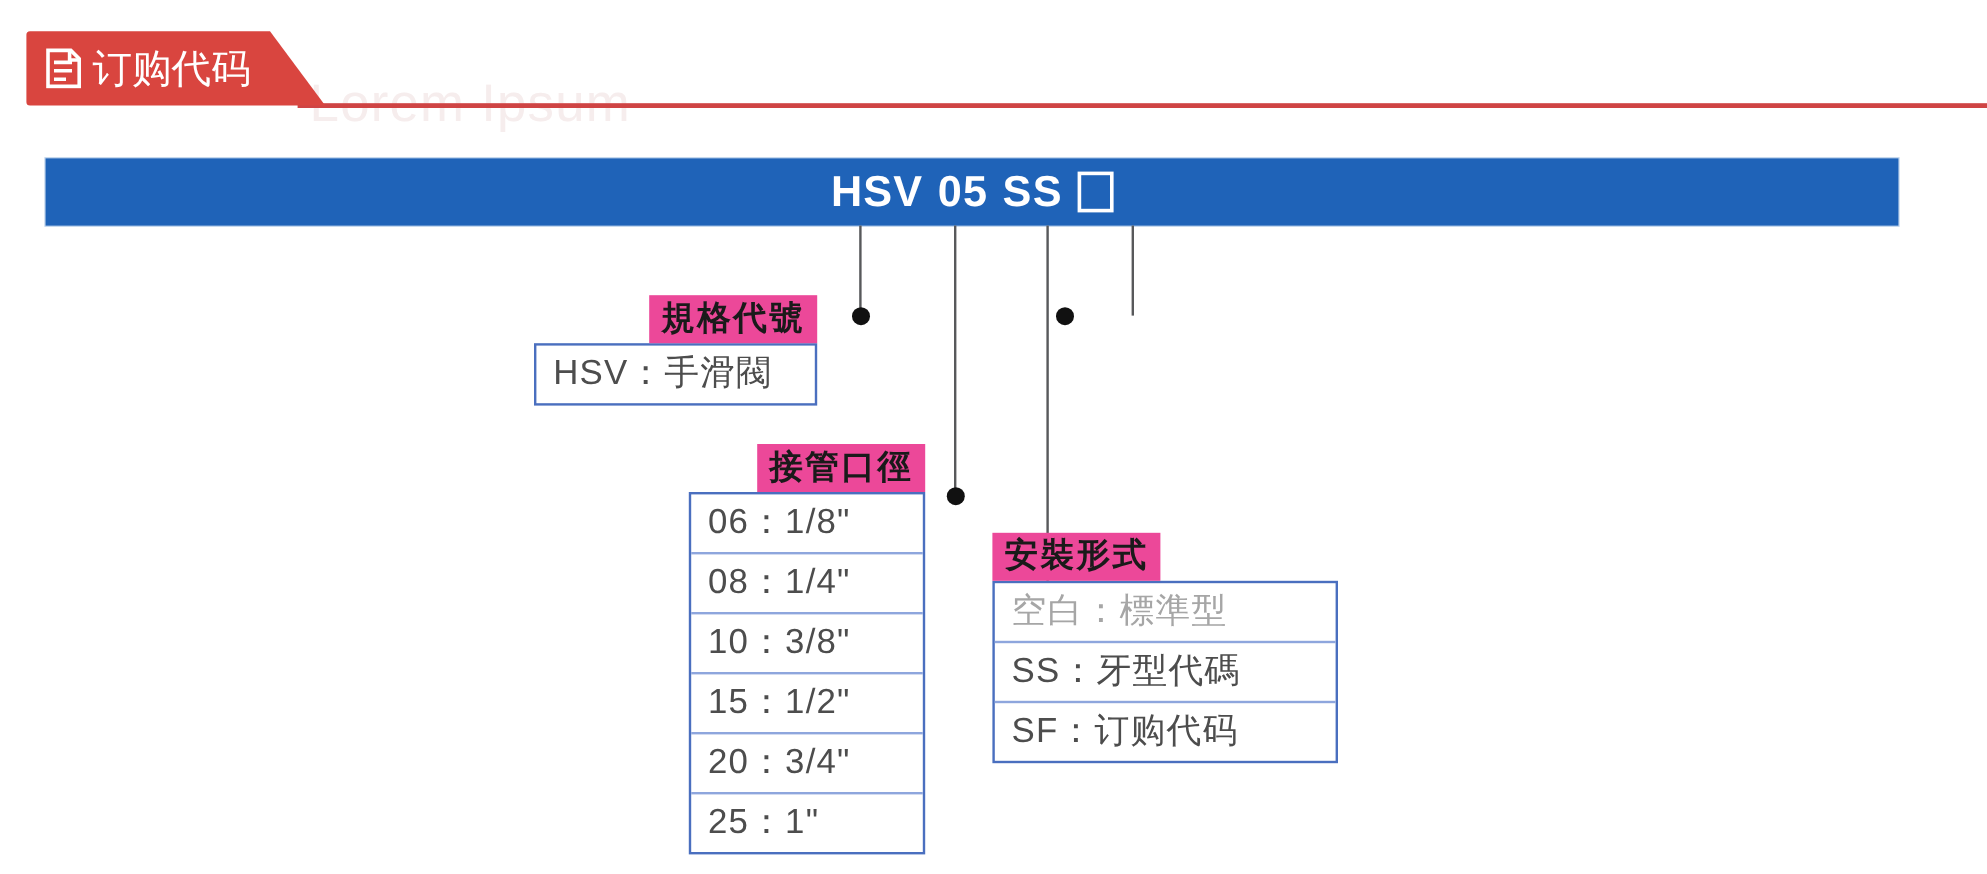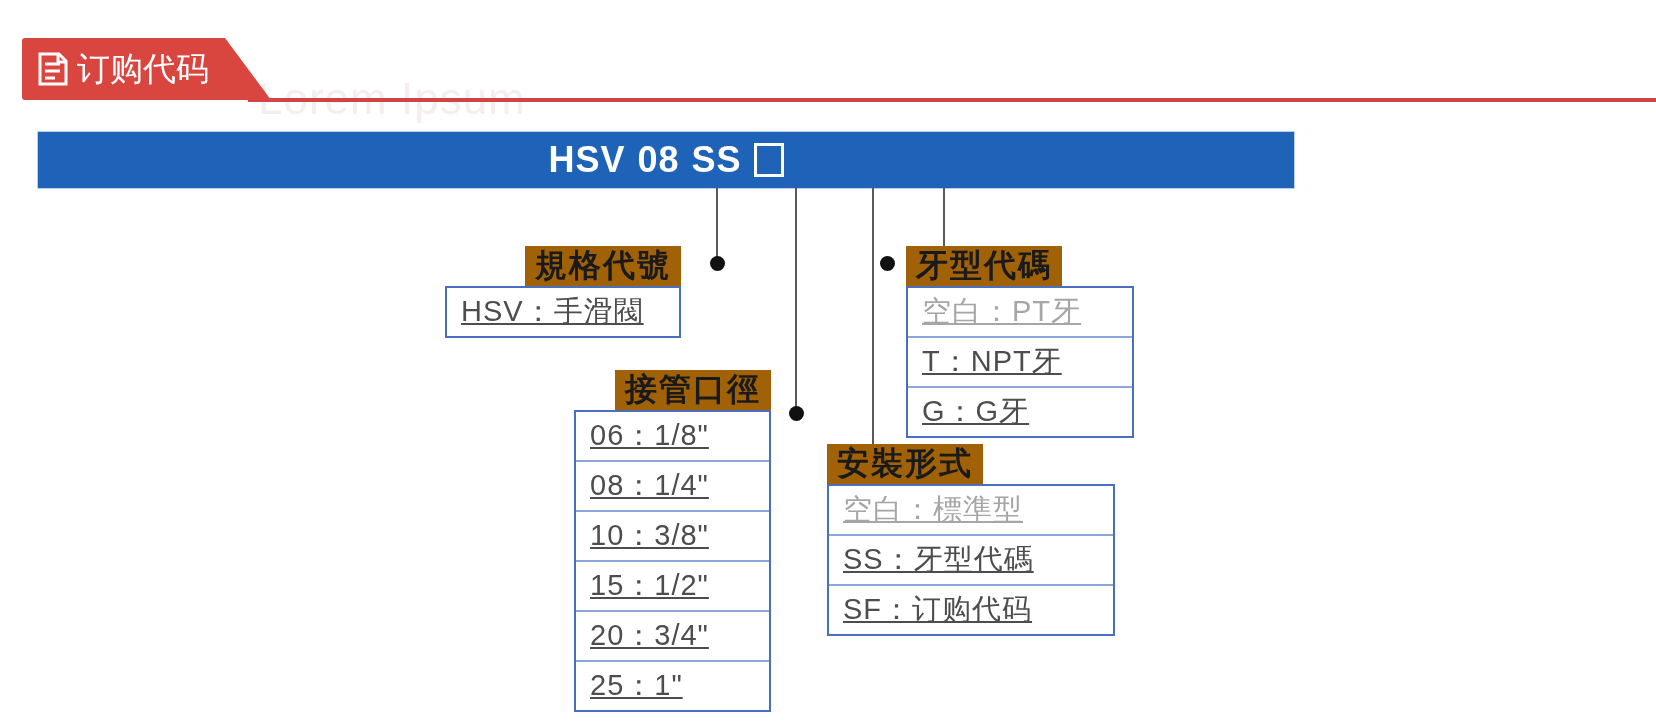--- a/index.html
+++ b/index.html
@@ -16,21 +16,21 @@
     width: 1656px;
     height: 728px;
     background: #ffffff;
     overflow: hidden;
   }
 
   
   #header-band {
     position: absolute;
     left: 0;
-    top: 12px;
+    top: 0;
     width: 1656px;
     height: 110px;
   }
   #header-rule {
     position: absolute;
     left: 248px;
     top: 86px;
     width: 1408px;
     height: 4px;
     background: #cf4444;
@@ -80,21 +80,21 @@
     line-height: 34px;
     font-family: "Liberation Sans", sans-serif;
     white-space: nowrap;
   }
 
   
   #code-banner {
     position: absolute;
     left: 38px;
     top: 132px;
-    width: 1256px;
+    width: 1544px;
     height: 56px;
     background: #1f63b8;
     display: flex;
     align-items: center;
     justify-content: center;
     box-shadow: 0 0 0 1px #b9d0ea;
   }
   #code-banner-text {
     color: #ffffff;
     font-size: 36px;
@@ -126,44 +126,43 @@
     width: 15px;
     height: 15px;
     border-radius: 50%;
     background: #111111;
   }
 
   
   .callout { position: absolute; }
   .callout-title {
     display: inline-block;
-    background: #a16207;
+    background: #ec4899;
     color: #1a1a1a;
     font-weight: bold;
-    font-size: 32px;
+    font-size: 28px;
     line-height: 36px;
     padding: 1px 10px 3px 10px;
     white-space: nowrap;
     letter-spacing: 2px;
   }
   .callout-table {
     border: 2px solid #4a6fbf;
     border-collapse: collapse;
     background: #ffffff;
     margin-top: 0;
   }
   .callout-row {
     border-bottom: 2px solid #8ea6dd;
     padding: 2px 14px 4px 14px;
     font-size: 29px;
     line-height: 42px;
     color: #4d4d4d;
     white-space: nowrap;
     letter-spacing: 1px;
-    text-decoration: underline;
   }
   .callout-row:last-child { border-bottom: none; }
   .callout-row.muted { color: #a6a6a6; }
 
   .title-row { display: block; }
   .title-row.pull-right { text-align: right; }
 </style>
 </head>
 <body>
 
@@ -183,21 +182,21 @@
         </svg>
       </div>
       <div id="header-tab-title">订购代码</div>
       <div id="header-tab-wedge"></div>
     </div>
   </div>
 
   <div id="code-banner">
     <div id="code-banner-text">
       <span class="code-seg">HSV</span>
-      <span class="code-seg">08</span>
+      <span class="code-seg">05</span>
       <span class="code-seg">SS</span>
       <span id="code-blank-box"></span>
     </div>
   </div>
 
   <div class="leader-line" style="left:716px; top:188px; height:75px;"></div>
   <div class="leader-dot" style="left:710px; top:256px;"></div>
 
   <div class="leader-line" style="left:795px; top:188px; height:225px;"></div>
   <div class="leader-dot" style="left:789px; top:406px;"></div>
@@ -224,30 +223,20 @@
     <div class="callout-table" style="width:197px; box-sizing:border-box;">
       <div class="callout-row">06：1/8"</div>
       <div class="callout-row">08：1/4"</div>
       <div class="callout-row">10：3/8"</div>
       <div class="callout-row">15：1/2"</div>
       <div class="callout-row">20：3/4"</div>
       <div class="callout-row">25：1"</div>
     </div>
   </div>
 
-  <div class="callout" style="left:906px; top:246px;">
-    <div class="title-row" style="width:228px;">
-      <span class="callout-title">牙型代碼</span>
-    </div>
-    <div class="callout-table" style="width:228px; box-sizing:border-box;">
-      <div class="callout-row muted">空白：PT牙</div>
-      <div class="callout-row">T：NPT牙</div>
-      <div class="callout-row">G：G牙</div>
-    </div>
-  </div>
 
   <div class="callout" style="left:827px; top:444px;">
     <div class="title-row" style="width:272px;">
       <span class="callout-title">安裝形式</span>
     </div>
     <div class="callout-table" style="width:288px; box-sizing:border-box;">
       <div class="callout-row muted">空白：標準型</div>
       <div class="callout-row">SS：牙型代碼</div>
       <div class="callout-row">SF：订购代码</div>
     </div>

